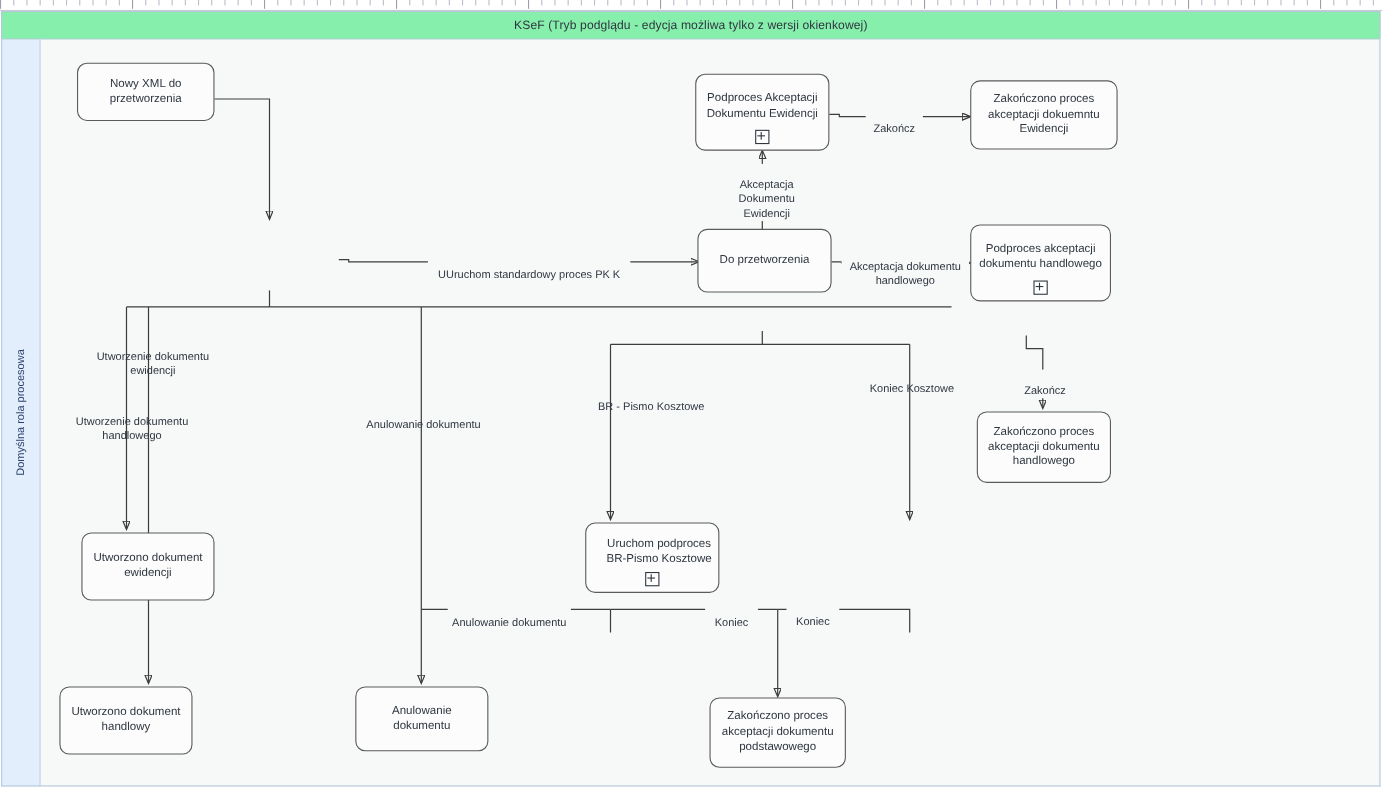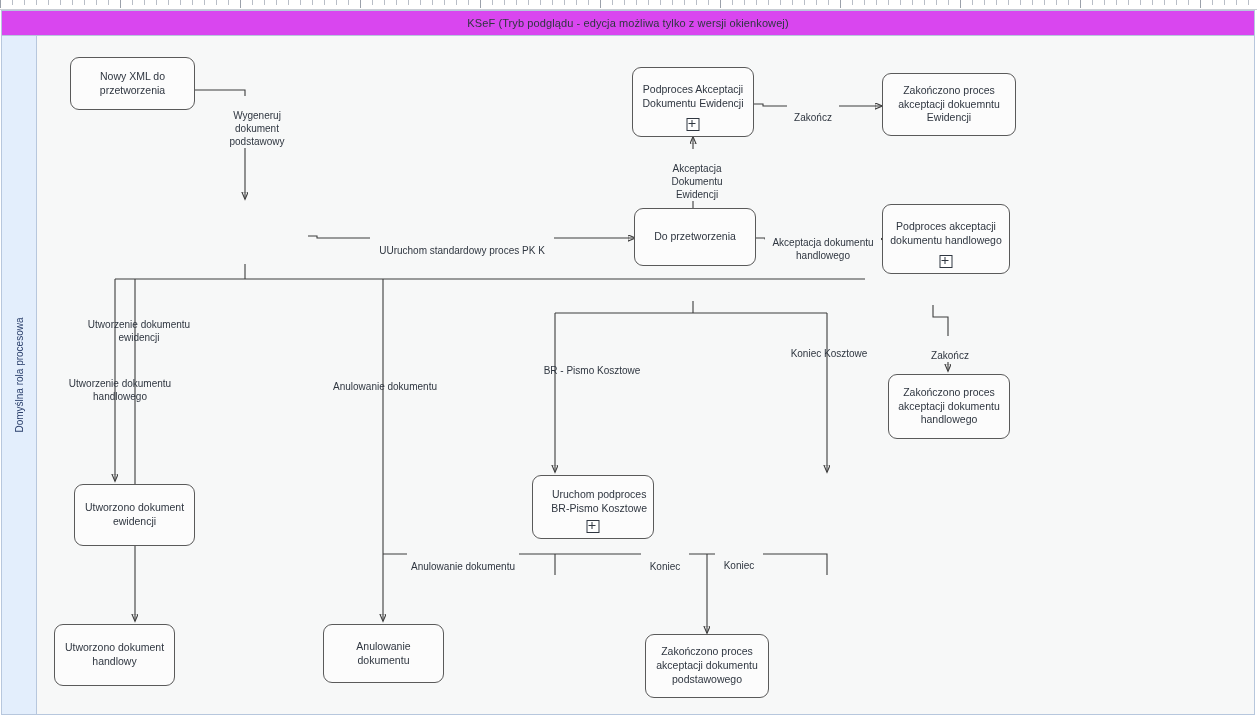--- a/index.html
+++ b/index.html
@@ -6,21 +6,21 @@
   body{font-family:"Liberation Sans","DejaVu Sans",sans-serif;}
   #app{position:relative;width:1257px;height:716px;overflow:hidden;background:#ffffff;}
 
   
   .ruler{position:absolute;left:0;top:0;width:1257px;height:9px;background:#ffffff;border-bottom:1px solid #c9cdd4;}
   .ruler .tick{position:absolute;top:0;width:1px;height:5px;background:#b9bec7;}
   .ruler .tick.major{height:8px;background:#9aa0aa;}
 
   
   .pool-header{position:absolute;left:1px;top:10px;width:1254px;height:26px;
-       background:#d946ef;border:1px solid #b7c7dd;box-sizing:border-box;
+       background:#86efac;border:1px solid #b7c7dd;box-sizing:border-box;
        display:flex;align-items:center;justify-content:center;}
   .pool-header .title{font-size:11px;color:#2f3640;letter-spacing:.1px;}
   .lane-label{position:absolute;left:1px;top:36px;width:36px;height:679px;
        background:#e3eefc;border-right:1px solid #b7c7dd;border-left:1px solid #b7c7dd;
        border-bottom:1px solid #b7c7dd;box-sizing:border-box;}
   .lane-label span{position:absolute;left:50%;top:50%;
        transform:translate(-50%,-50%) rotate(-90deg);white-space:nowrap;
        font-size:10px;color:#2a3f6b;}
   .canvas{position:absolute;left:37px;top:36px;width:1218px;height:679px;
        background:#f7f8f8;border-right:1px solid #b7c7dd;border-bottom:1px solid #b7c7dd;
@@ -268,27 +268,22 @@
       <span class="plus"></span>
     </div>
 
 
     <div class="node" style="left:608px;top:598px;width:124px;height:64px;">
       <span class="txt">Zakończono proces
 akceptacji dokumentu
 podstawowego</span>
     </div>
 
-    <div class="elabel" style="left:183px;top:60px;width:70px;">
-      <span>Wygeneruj
-dokument
-podstawowy</span>
-    </div>
-
-    <div class="elabel" style="left:333px;top:195px;width:180px;">
+
+    <div class="elabel" style="left:352px;top:195px;width:180px;">
       <span>UUruchom standardowy proces PK K</span>
     </div>
 
     <div class="elabel" style="left:622px;top:113px;width:72px;">
       <span>Akceptacja
 Dokumentu
 Ewidencji</span>
     </div>
 
     <div class="elabel" style="left:750px;top:62px;width:48px;">

